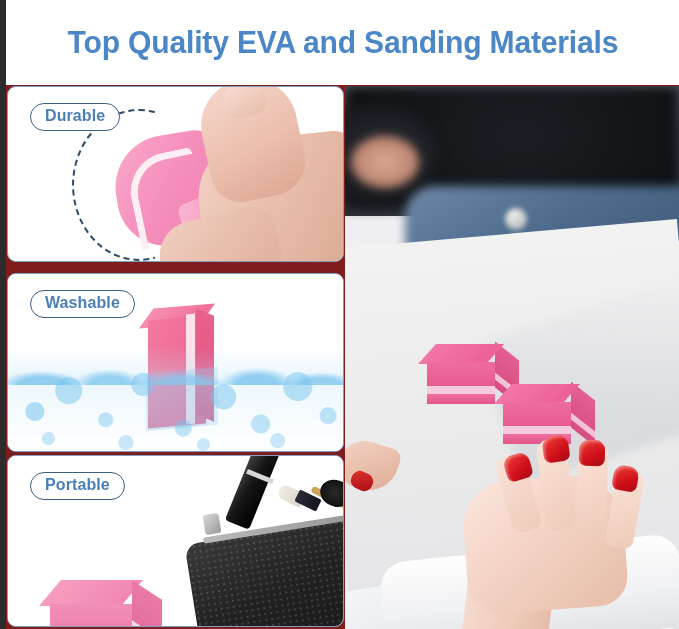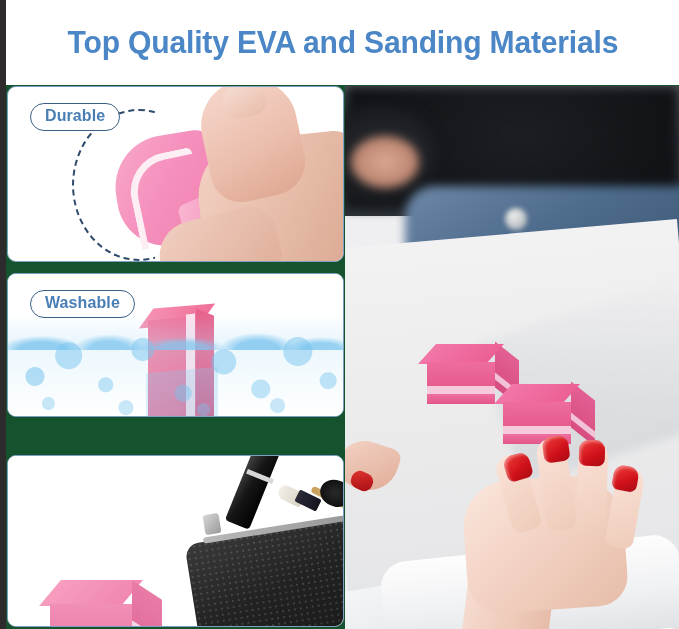--- a/index.html
+++ b/index.html
@@ -8,21 +8,21 @@
     background: #ffffff;
   }
   body {
     font-family: "Liberation Sans", sans-serif;
   }
   .page {
     position: relative;
     width: 679px;
     height: 629px;
     overflow: hidden;
-    background: #14532d;
+    background: #7f1d1d;
   }
   
   .edge-bar {
     position: absolute;
     left: 0;
     top: 0;
     width: 6px;
     height: 629px;
     background: #2e2b2c;
     z-index: 9;
@@ -60,21 +60,21 @@
     position: absolute;
     left: 0;
     width: 337px;
     box-sizing: border-box;
     border: 1px solid #7f9fc0;
     border-radius: 9px;
     background: #ffffff;
     overflow: hidden;
   }
   .panel-1 { top: 0;   height: 176px; }
-  .panel-2 { top: 187px; height: 144px; }
+  .panel-2 { top: 187px; height: 179px; }
   .panel-3 { top: 369px; height: 172px; }
 
   .badge {
     position: absolute;
     left: 22px;
     top: 16px;
     z-index: 6;
     border: 1.6px solid #3c5f85;
     border-radius: 18px;
     padding: 4px 14px 5px 14px;
@@ -560,20 +560,21 @@
           <div class="pouch-grain"></div>
         </div>
         <div class="pouch-zip"></div>
         <div class="zip-pull"></div>
         <div class="p3-block-top"></div>
         <div class="p3-block-front"></div>
 
         <div class="p3-block-side"></div>
         <div class="p3-block-side-stripe"></div>
       </div>
+      <div class="badge">Portable</div>
     </div>
   </div>
 
   <div class="hero">
     <div class="hero-wall"></div>
     <div class="hero-top"></div>
     <div class="hero-shoulder-l"></div>
     <div class="hero-hand-blur"></div>
     <div class="hero-jeans"></div>
     <div class="hero-jeans-btn"></div>

